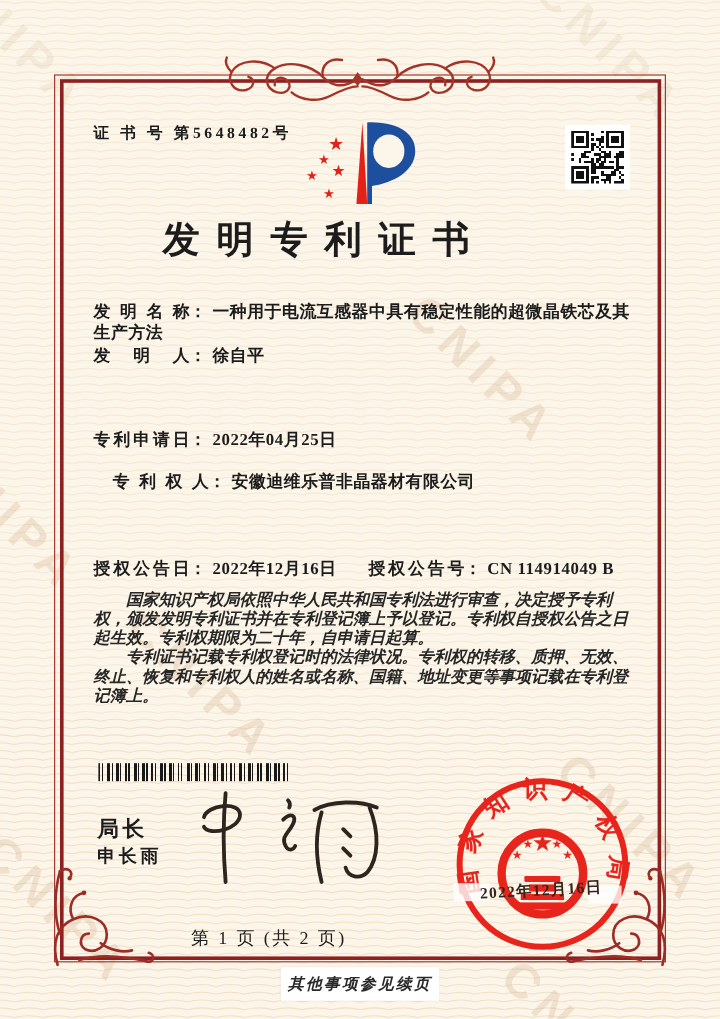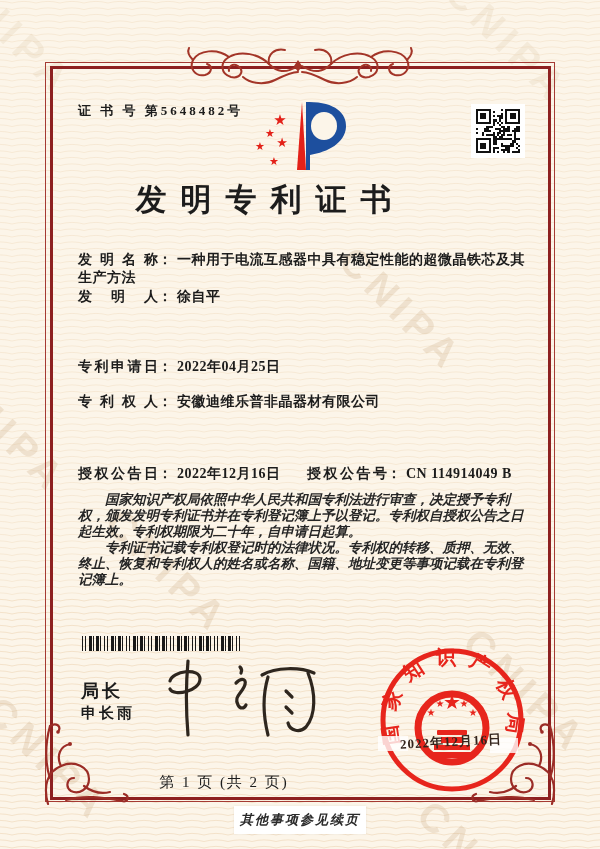--- a/index.html
+++ b/index.html
@@ -510,21 +510,21 @@
 
   <div class="field-row content" style="top:251px;">
     <span class="flabel">发明名称</span><span class="fcolon">：</span><span class="fvalue">一种用于电流互感器中具有稳定性能的超微晶铁芯及其生产方法</span>
   </div>
   <div class="field-row content" style="top:288px;">
     <span class="flabel">发明人</span><span class="fcolon">：</span><span class="fvalue">徐自平</span>
   </div>
   <div class="field-row content" style="top:358px;">
     <span class="flabel">专利申请日</span><span class="fcolon">：</span><span class="fvalue">2022年04月25日</span>
   </div>
-  <div class="field-row content" style="top:393px;">
+  <div class="field-row content" style="top:393px;margin-left:16px;">
     <span class="flabel">专利权人</span><span class="fcolon">：</span><span class="fvalue">安徽迪维乐普非晶器材有限公司</span>
   </div>
   <div class="field-row content" style="top:465px;">
     <span class="flabel">授权公告日</span><span class="fcolon">：</span><span class="fvalue">2022年12月16日</span>
     <span class="pair2">
       <span class="flabel">授权公告号</span><span class="fcolon">：</span><span class="fvalue">CN 114914049 B</span>
     </span>
   </div>
 
   <div class="content" id="body-text">

